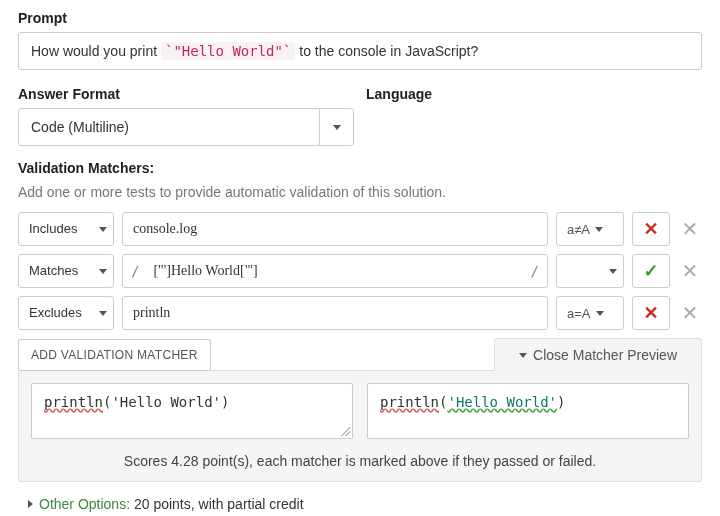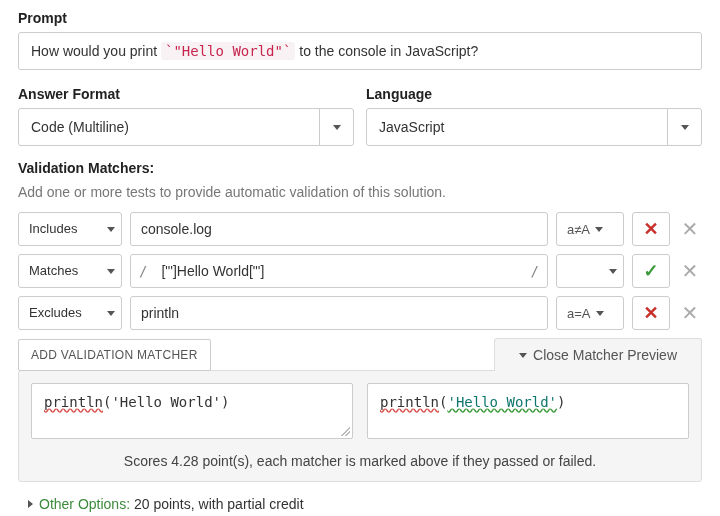--- a/index.html
+++ b/index.html
@@ -11,26 +11,26 @@
 .col { display: flex; flex-direction: column; }
 .col-af { flex: 1; }
 .col-lang { flex: 1; }
 .select-wrap { display: flex; border: 1px solid #ccc; border-radius: 3px; background: #fff; }
 .select-main { flex: 1; padding: 10px 12px; font-size: 14px; color: #333; }
 .select-caret { width: 34px; border-left: 1px solid #ccc; display: flex; align-items: center; justify-content: center; color: #555; }
 .caret-down { width: 0; height: 0; border-left: 4px solid transparent; border-right: 4px solid transparent; border-top: 5px solid #555; }
 .caret-right { width: 0; height: 0; border-top: 4px solid transparent; border-bottom: 4px solid transparent; border-left: 5px solid #555; display: inline-block; margin-right: 6px; vertical-align: 1px; }
 .helper-text { color: #777; font-size: 14px; margin: 8px 0 12px; }
 .matcher-row { display: flex; align-items: stretch; gap: 8px; margin-bottom: 8px; }
-.matcher-type { display: flex; border: 1px solid #ccc; border-radius: 3px; background: #fff; width: 104px; flex-shrink: 0; }
+.matcher-type { display: flex; border: 1px solid #ccc; border-radius: 3px; background: #fff; width: 96px; flex-shrink: 0; }
 .matcher-type .label { flex: 1; padding: 8px 10px; font-size: 13px; }
 .matcher-type .caret { width: 20px; display: flex; align-items: center; justify-content: center; }
 .matcher-input-wrap { flex: 1; display: flex; border: 1px solid #ccc; border-radius: 3px; background: #fff; overflow: hidden; }
 .matcher-slash { padding: 8px 4px 8px 8px; font-family: Menlo, Consolas, monospace; color: #888; }
-.matcher-input { flex: 1; padding: 8px 10px; font-family: Liberation Sans, sans-serif; font-size: 14px; color: #333; border: none; }
+.matcher-input { flex: 1; padding: 8px 10px; font-family: Liberation Serif, serif; font-size: 14px; color: #333; border: none; }
 .matcher-slash-end { padding: 8px 8px 8px 4px; font-family: Menlo, Consolas, monospace; color: #888; }
 .flag-btn { border: 1px solid #ccc; border-radius: 3px; background: #fff; display: flex; align-items: center; padding: 0 6px 0 10px; gap: 5px; font-size: 13px; color: #555; width: 68px; flex-shrink: 0;}
 .result-icon { border: 1px solid #ccc; border-radius: 3px; background: #fff; width: 38px; display: flex; align-items: center; justify-content: center; flex-shrink: 0; }
 .xmark { color: #c9302c; font-weight: 700; font-size: 18px; line-height: 1; }
 .check { color: #3c9a3c; font-weight: 700; font-size: 18px; line-height: 1; }
 .remove-btn { width: 24px; display: flex; align-items: center; justify-content: center; color: #aaa; font-size: 20px; flex-shrink: 0; }
 .controls-row { display: flex; justify-content: space-between; align-items: center; margin-top: 4px; }
 .add-btn { border: 1px solid #ccc; padding: 8px 12px; font-size: 12px; letter-spacing: 0.3px; color: #555; text-transform: uppercase; background: #fff; border-radius: 2px; }
 .preview-toggle { display: flex; align-items: center; gap: 6px; color: #555; font-size: 14px; border: 1px solid #ddd; border-bottom: none; padding: 8px 24px; background: #f5f5f5; border-radius: 3px 3px 0 0; }
 .preview-panel { background: #f5f5f5; border: 1px solid #ddd; border-radius: 3px 0 3px 3px; padding: 12px; margin-top: -1px; }
@@ -57,26 +57,20 @@
     <label class="field-label">Answer Format</label>
     <div class="select-wrap">
       <div class="select-main">Code (Multiline)</div>
       <div class="select-caret">
           <div class="caret-down"></div>
         </div>
     </div>
   </div>
   <div class="col col-lang">
     <label class="field-label">Language</label>
-    <div class="select-wrap">
-      <div class="select-main">JavaScript</div>
-      <div class="select-caret">
-          <div class="caret-down"></div>
-        </div>
-    </div>
   </div>
 </div>
 
 <label class="field-label">Validation Matchers:</label>
 <div class="helper-text">Add one or more tests to provide automatic validation of this solution.</div>
 
 <div class="matcher-row">
   <div class="matcher-type">
     <div class="label">Includes</div>
     <div class="caret">

